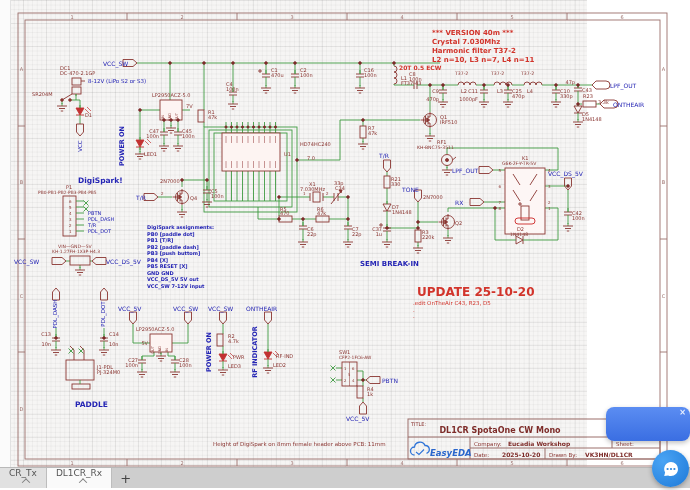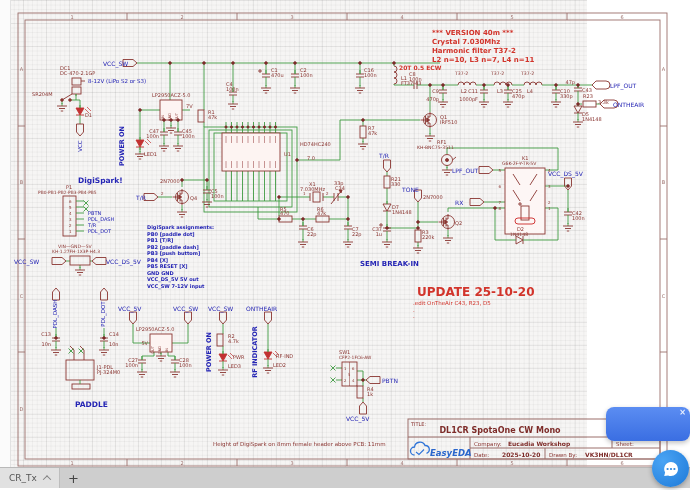--- a/index.html
+++ b/index.html
@@ -17,21 +17,21 @@
   #leftstrip{position:absolute;left:0;top:0;width:10px;height:467px;background:#fbfbfb;border-right:1px solid #e2e2e2;}
   .help-popup{position:absolute;left:606px;top:407px;width:84px;height:34px;border-radius:8px;
     background:linear-gradient(180deg,#5b8df2,#3a6ee2);box-shadow:0 2px 5px rgba(0,0,0,0.25);
     color:#fff;font-style:italic;font-weight:bold;font-size:9px;display:flex;align-items:center;justify-content:center;z-index:6;}
   .help-close{position:absolute;right:4px;top:1px;font-size:8px;font-style:normal;cursor:pointer;color:#eaf0ff;}
   .chat-fab{position:absolute;left:652px;top:450px;width:37px;height:37px;border-radius:50%;
     background:radial-gradient(circle at 30% 30%,#4aa4f4,#1d79d8);box-shadow:0 2px 5px rgba(0,0,0,0.3);
     display:flex;align-items:center;justify-content:center;z-index:7;}
   .tabbar{position:absolute;left:0;top:467px;width:690px;height:20px;background:#cecece;border-top:1px solid #b9b9b9;
     display:flex;align-items:stretch;font-size:9px;color:#555;z-index:5;}
-  .tab{display:flex;align-items:center;padding:0 9px;background:#e1e1e1;border-right:1px solid #bdbdbd;cursor:pointer;}
+  .tab{display:flex;align-items:center;padding:0 9px;background:#e1e1e1;border-right:1px solid #bdbdbd;cursor:pointer;flex-direction:column;}
   .tab.active{background:#fafafa;}
   .chev{display:inline-block;width:5px;height:5px;border-left:1.3px solid #808080;border-top:1.3px solid #808080;
     transform:rotate(45deg) translate(1px,1px);margin-left:7px;}
   .addtab{display:flex;align-items:center;padding:0 8px;font-size:13px;color:#444;cursor:pointer;}
   #bottomstrip{position:absolute;left:0;top:487px;width:690px;height:3px;background:#fff;}
 </style>
 </head>
 <body>
 
 <div id="root">
@@ -899,16 +899,20 @@
         <circle cx="6.6" cy="10" r="1.1" fill="#2a86e0"></circle>
         <circle cx="13.4" cy="10" r="1.1" fill="#2a86e0"></circle>
     </svg>
   </div>
 
   <div class="tabbar">
     <div class="tab">
       <span>CR_Tx</span>
       <span class="chev"></span>
     </div>
+    <div class="tab active">
+      <span>DL1CR_Rx</span>
+      <span class="chev"></span>
+    </div>
     <div class="addtab">+</div>
   </div>
   <div id="bottomstrip"></div>
 </div>
 
 </body></html>

